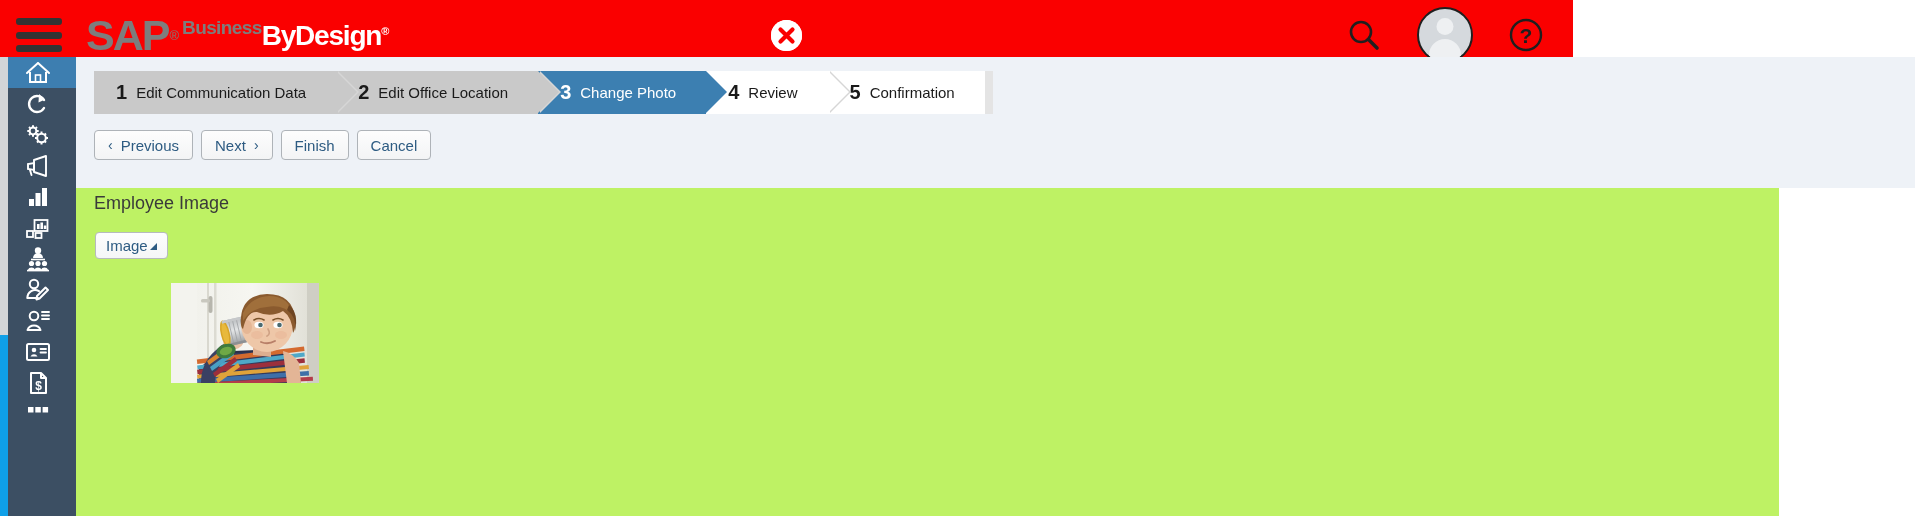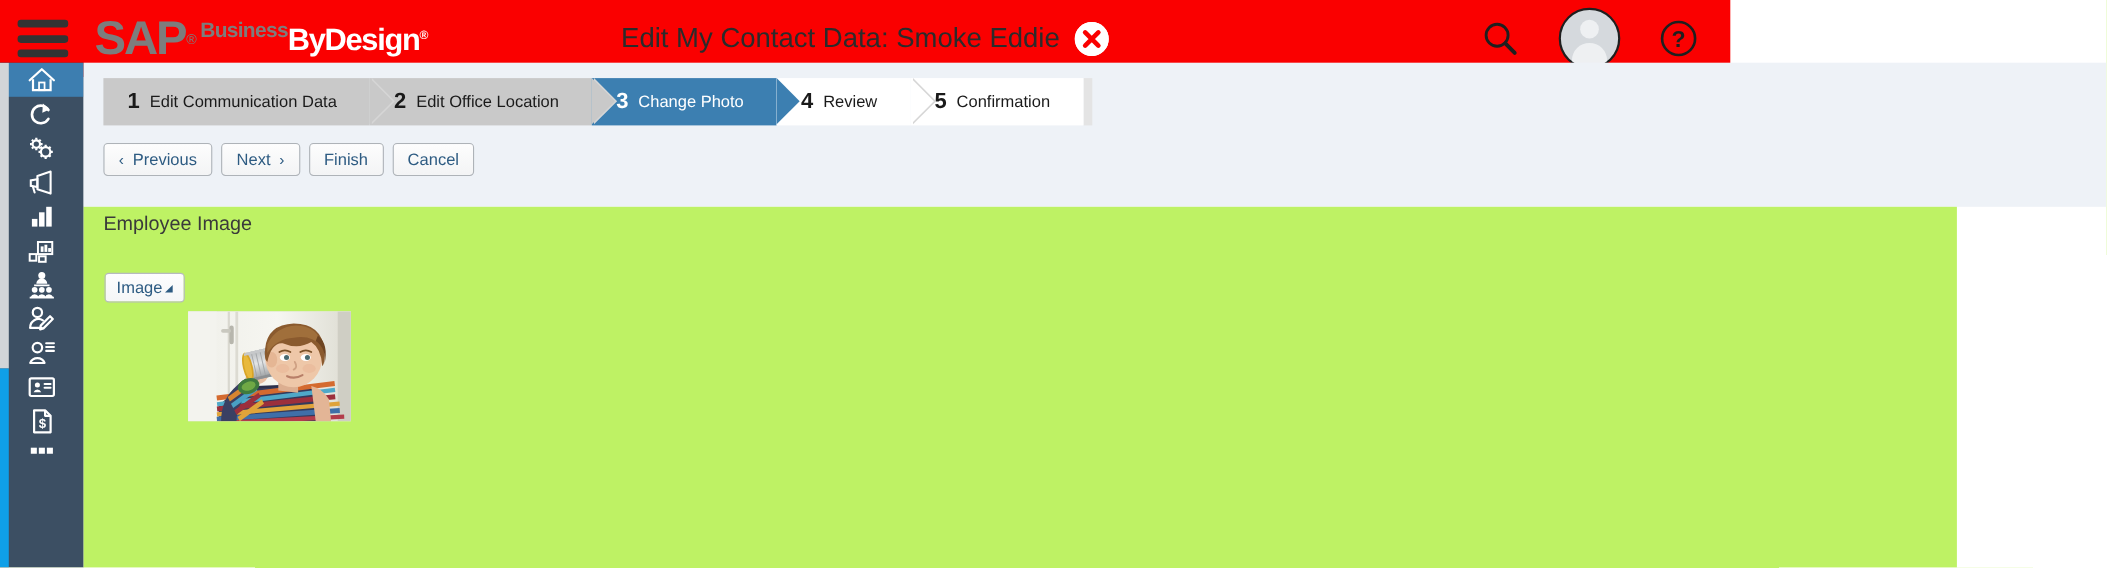--- a/index.html
+++ b/index.html
@@ -316,21 +316,21 @@
   .section-title {
     position: absolute;
     left: 18px;
     top: 5px;
     font-size: 18px;
     color: #3a3a3a;
   }
   .image-btn {
     position: absolute;
     left: 19px;
-    top: 60px;
+    top: 44px;
     height: 27px;
     padding: 0 10px;
     background: linear-gradient(#fdfdfd, #f5f6f7);
     border: 1px solid #b6babe;
     border-radius: 4px;
     color: #2d5b82;
     font-size: 15px;
     display: flex;
     align-items: center;
     cursor: pointer;
@@ -372,21 +372,20 @@
   <div class="logo">
     <span class="logo-sap">SAP</span>
     <span class="logo-reg">®</span>
     <span class="logo-stack">
       <span class="logo-business">Business</span>
       <span class="logo-bydesign"><span>ByDesign</span><span class="tm">®</span></span>
     </span>
   </div>
 
   <div class="header-title">
-    <div class="header-title-text">Edit My Contact Data: Smoke Eddie</div>
     <div class="close-btn">
       <svg width="31" height="31" viewBox="0 0 31 31">
         <circle cx="15.5" cy="15.5" r="15.5" fill="#ffffff"></circle>
         <path d="M9.5 9.5 L21.5 21.5 M21.5 9.5 L9.5 21.5" stroke="#fa0000" stroke-width="4.2" stroke-linecap="round"></path>
       </svg>
     </div>
   </div>
 
   <div class="header-right">
     <div class="hicon">

